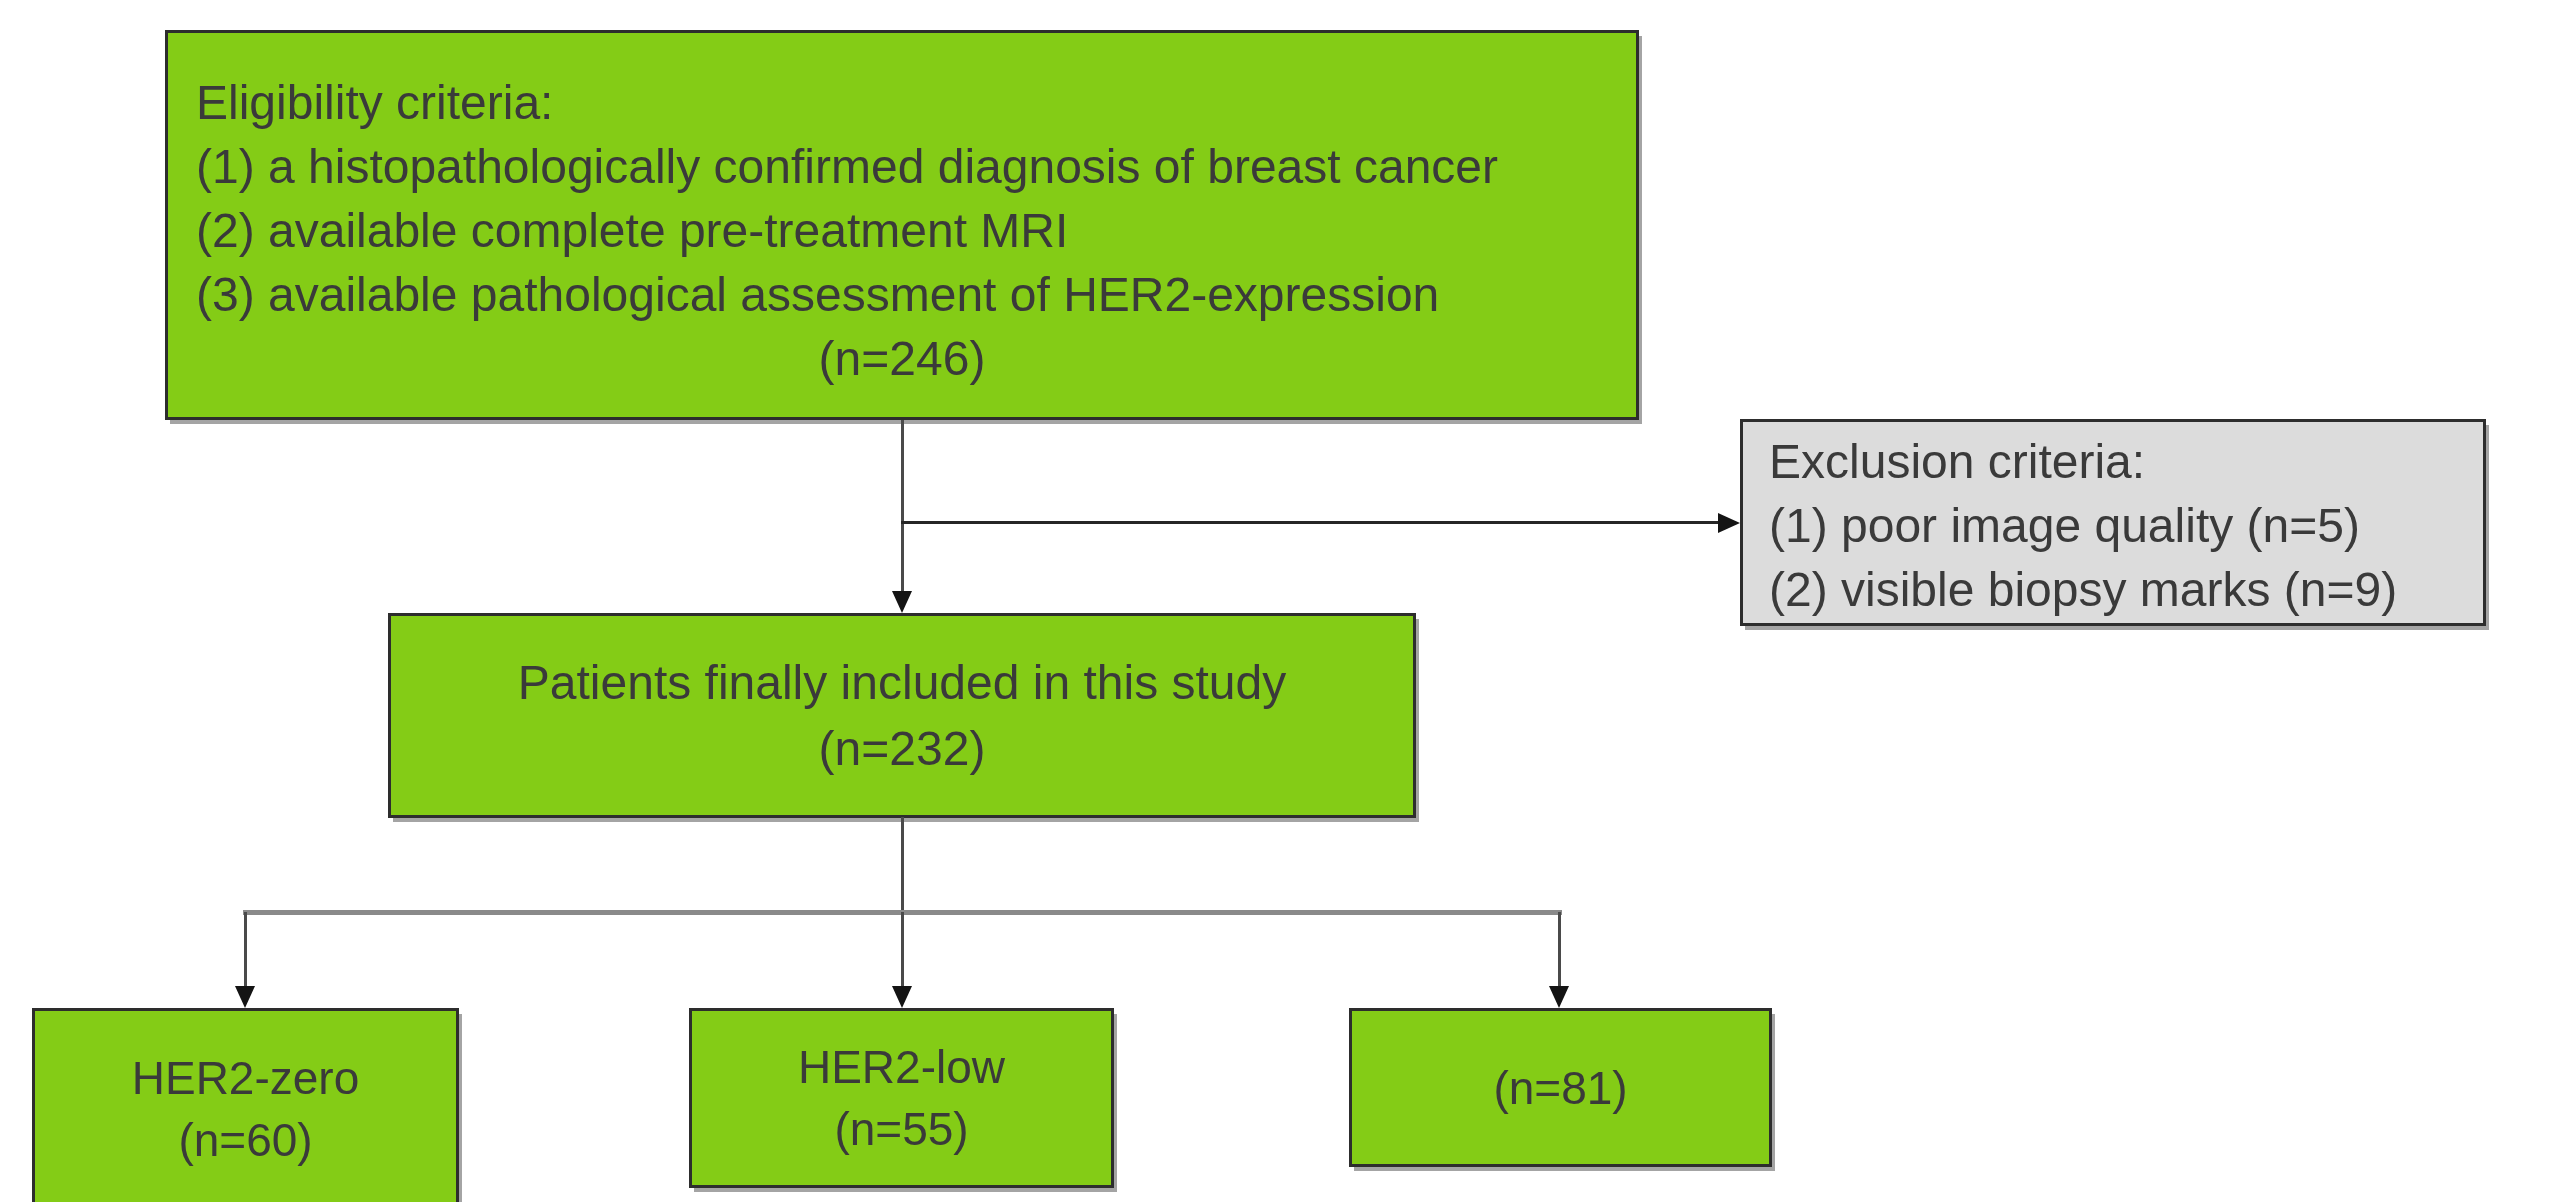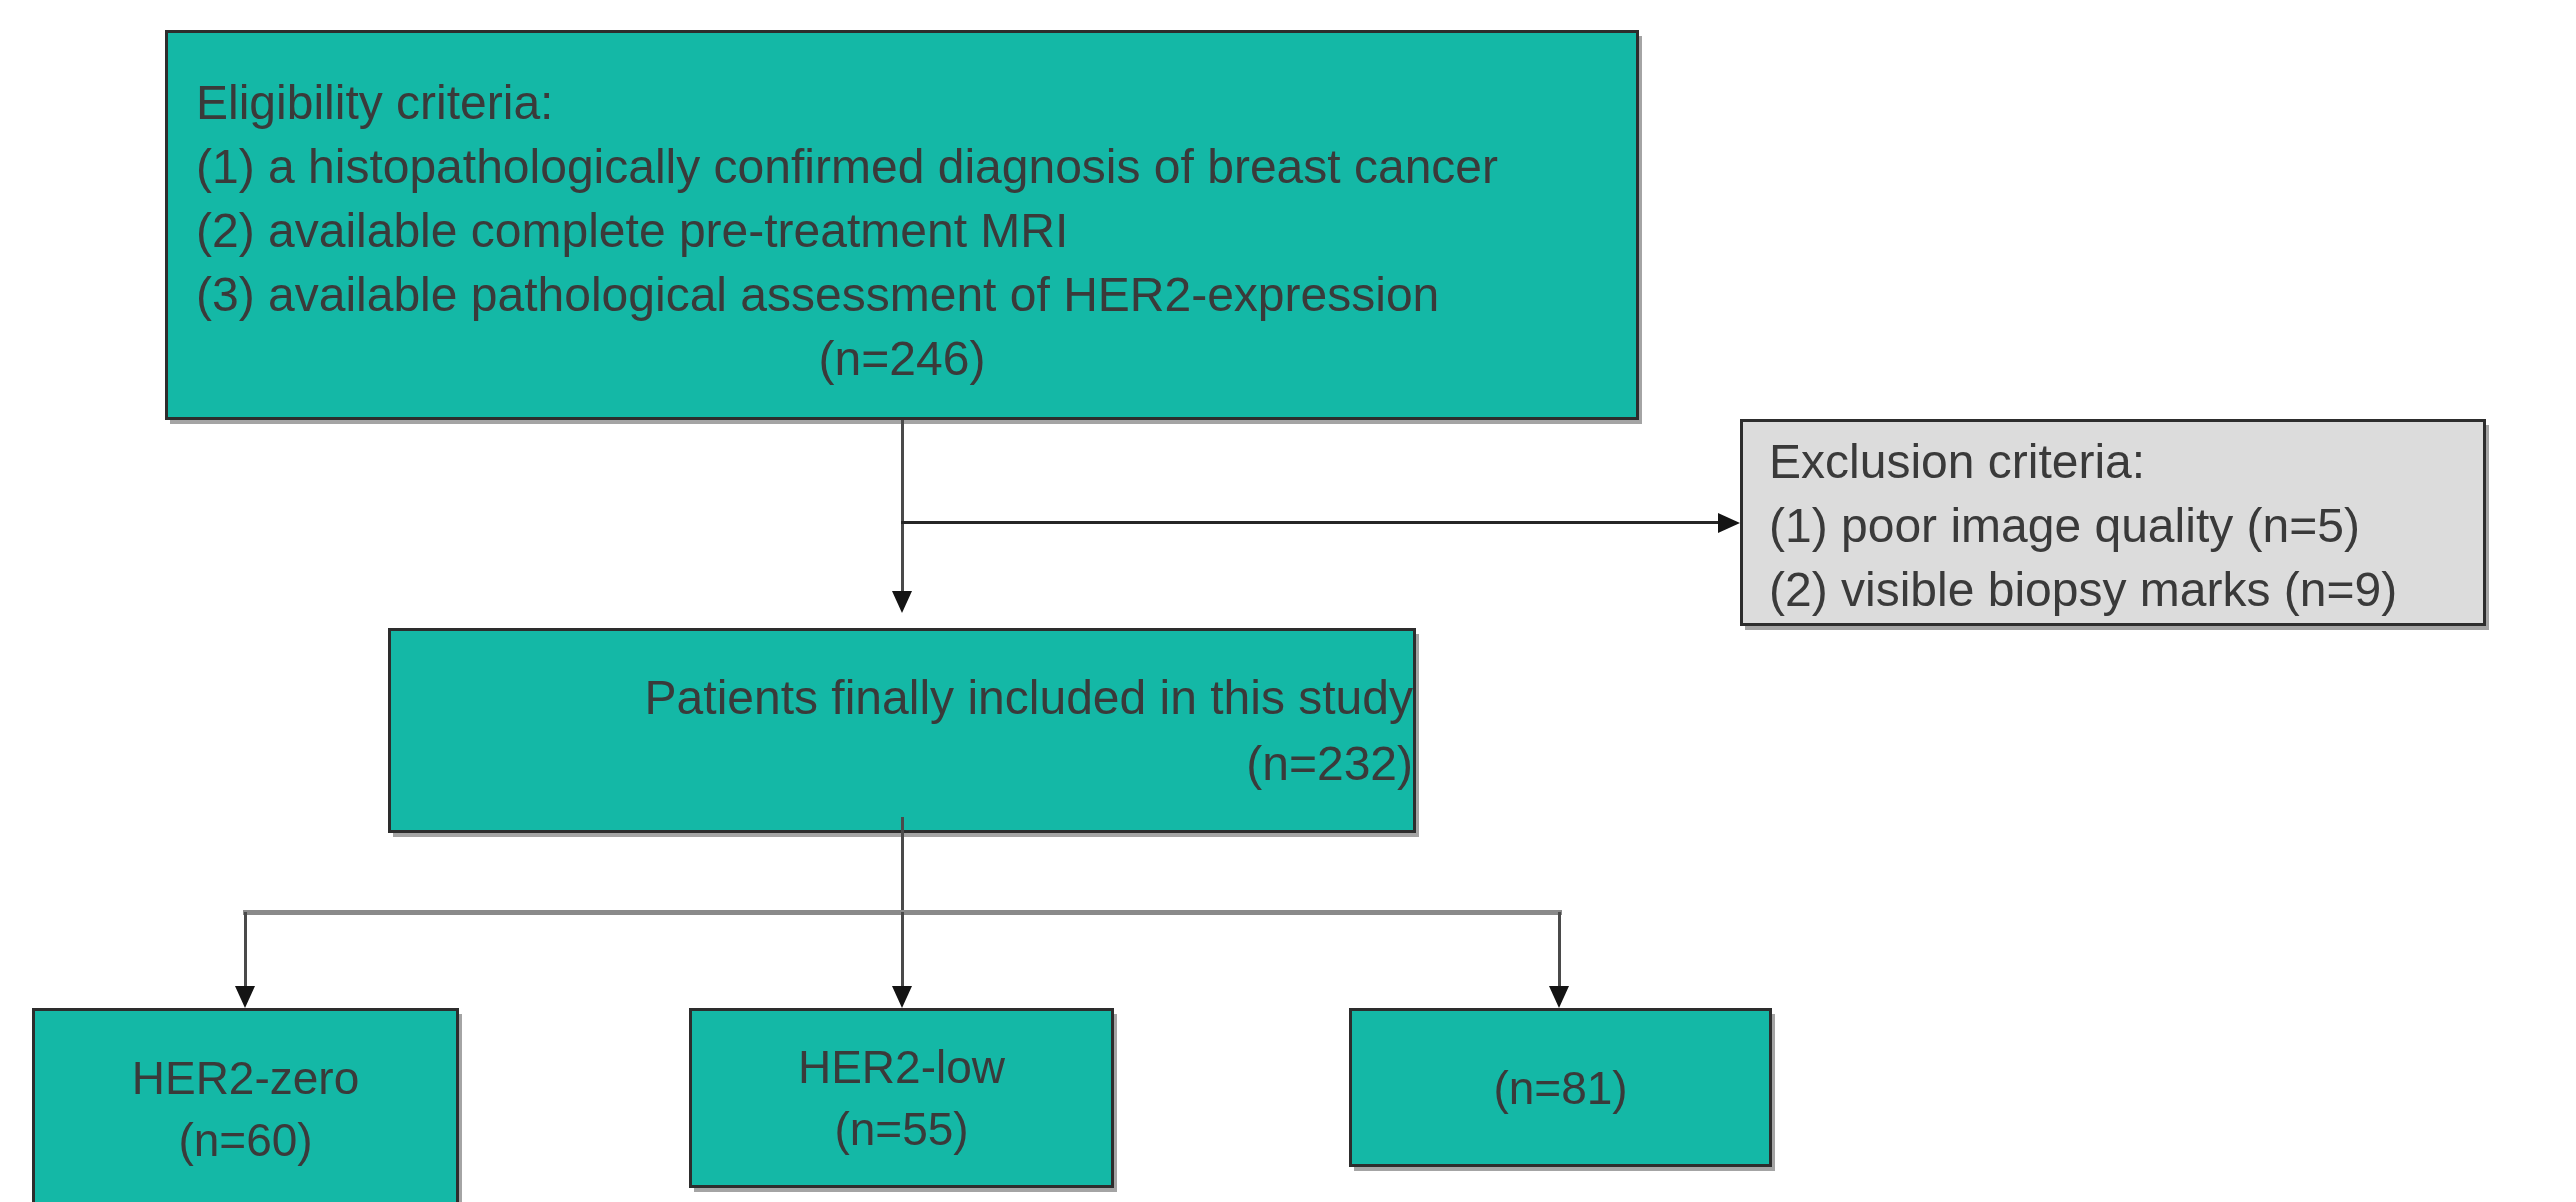--- a/index.html
+++ b/index.html
@@ -15,21 +15,21 @@
     font-family: "Liberation Sans", "DejaVu Sans", sans-serif;
     color: #3a3a3a;
     overflow: hidden;
   }
   .box {
     position: absolute;
     box-sizing: border-box;
     border: 3px solid #2d2d2d;
     box-shadow: 4px 5px 0 -1px rgba(90, 90, 90, 0.55);
   }
-  .box.green { background: #14b8a6; }
+  .box.green { background: #84cc16; }
   .box.gray  { background: #dcdcdc; }
 
   .box .line {
     white-space: nowrap;
   }
 
   
   #box-eligibility {
     left: 165px; top: 30px; width: 1474px; height: 390px;
     padding: 38px 28px 0 28px;
@@ -39,23 +39,23 @@
 
   
   #box-exclusion {
     left: 1740px; top: 419px; width: 746px; height: 207px;
     padding: 8px 26px 0 26px;
     font-size: 48px; line-height: 64px;
   }
 
   
   #box-included {
-    left: 388px; top: 628px; width: 1028px; height: 205px;
+    left: 388px; top: 613px; width: 1028px; height: 205px;
     display: flex; flex-direction: column;
-    align-items: flex-end; justify-content: center;
+    align-items: center; justify-content: center;
     font-size: 48px; line-height: 66px;
     text-align: center;
   }
 
   
   .subgroup {
     display: flex; flex-direction: column;
     align-items: center; justify-content: center;
     font-size: 46px; line-height: 62px;
     text-align: center;

